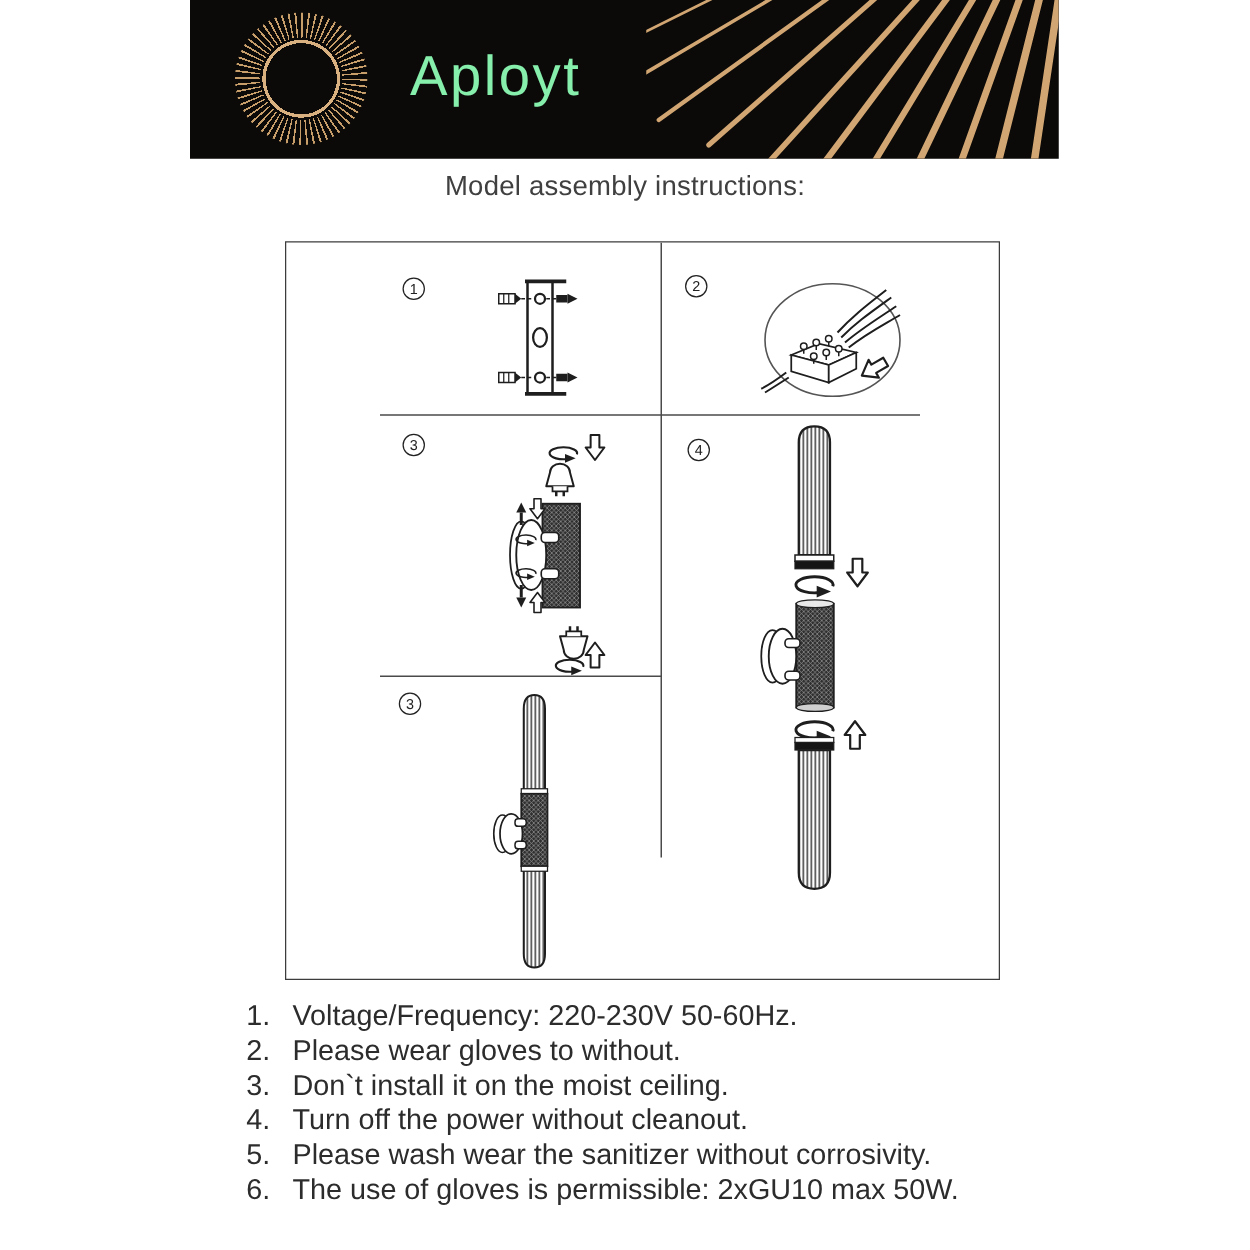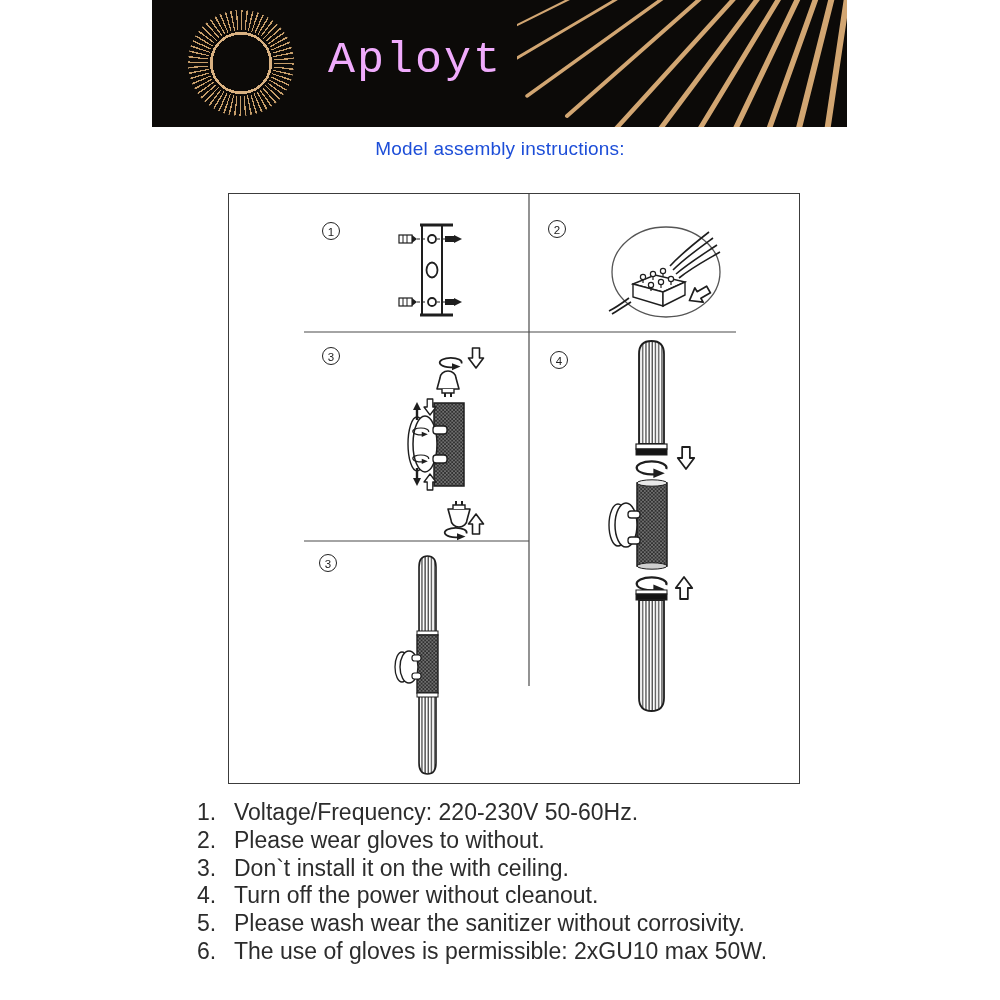--- a/index.html
+++ b/index.html
@@ -7,26 +7,26 @@
         font-family:"Liberation Sans",sans-serif;color:#2c2c2c;}
 
   
   .banner{position:absolute;left:152px;top:0;width:695px;height:127px;
           background:#0c0a08;overflow:hidden;}
   .sunburst{position:absolute;left:36px;top:10px;width:106px;height:106px;border-radius:50%;
     background:
       radial-gradient(circle,#0c0a08 0 38%,#d9b181 38% 41.5%,#0c0a08 41.5% 44%,rgba(0,0,0,0) 44%),
       repeating-conic-gradient(#c79e6a 0deg 1.7deg,#0c0a08 1.7deg 6deg);}
   .brand-text{position:absolute;left:176px;top:50%;transform:translateY(-56%);
-      font-size:45px;font-weight:400;letter-spacing:2px;color:#f0abfc;font-family:Liberation Mono, monospace;}
+      font-size:45px;font-weight:400;letter-spacing:2px;color:#86efac;}
   .rays{position:absolute;right:0;top:0;}
 
   
   .title-block{position:absolute;left:0;top:135px;width:100%;text-align:center;}
-  .title-line{font-size:19px;line-height:27px;color:#1d4ed8;letter-spacing:0.2px;}
+  .title-line{font-size:22px;line-height:27px;color:#404040;letter-spacing:0.2px;}
 
   
   .figure-box{position:absolute;left:228px;top:193px;width:572px;height:591px;
       border:1.6px solid #3c3c3c;background:#fff;box-sizing:border-box;}
   .figure-box svg.art{position:absolute;left:0;top:0;}
   .panel-num{position:absolute;width:18px;height:18px;border:1.4px solid #222;border-radius:50%;
       font-size:11.5px;line-height:18px;text-align:center;color:#222;box-sizing:border-box;
       background:#fff;}
 
   
@@ -235,21 +235,21 @@
     <div class="instr-row">
       <span class="instr-num">1.</span>
       <span class="instr-text">Voltage/Frequency: 220-230V 50-60Hz.</span>
     </div>
     <div class="instr-row">
       <span class="instr-num">2.</span>
       <span class="instr-text">Please wear gloves to without.</span>
     </div>
     <div class="instr-row">
       <span class="instr-num">3.</span>
-      <span class="instr-text">Don`t install it on the with ceiling.</span>
+      <span class="instr-text">Don`t install it on the moist ceiling.</span>
     </div>
     <div class="instr-row">
       <span class="instr-num">4.</span>
       <span class="instr-text">Turn off the power without cleanout.</span>
     </div>
     <div class="instr-row">
       <span class="instr-num">5.</span>
       <span class="instr-text">Please wash wear the sanitizer without corrosivity.</span>
     </div>
     <div class="instr-row">

